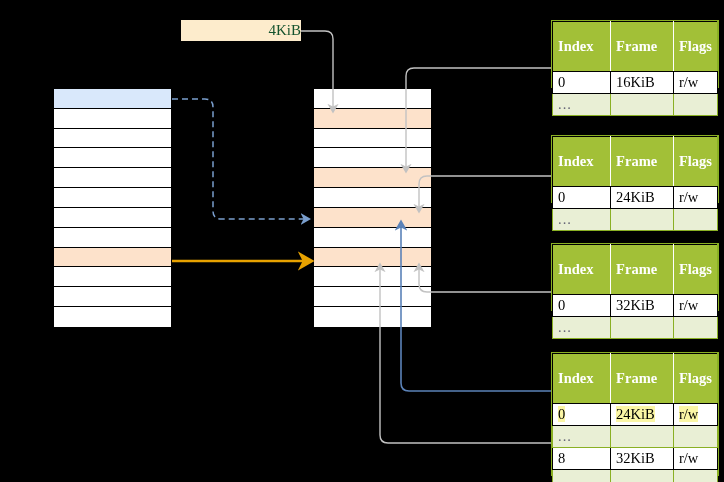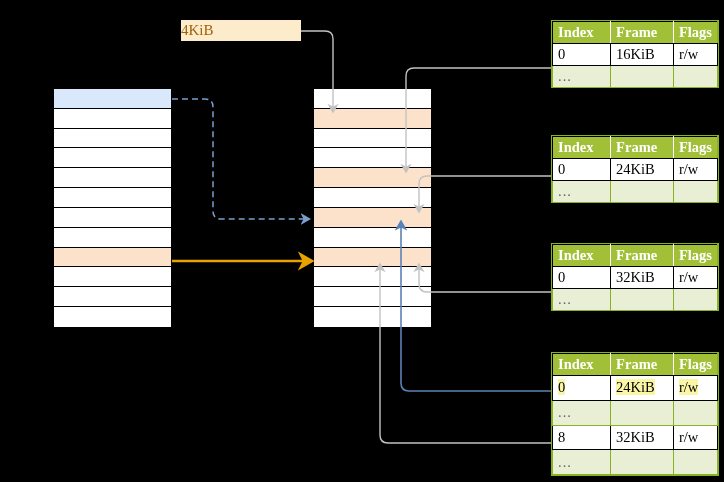--- a/index.html
+++ b/index.html
@@ -12,38 +12,38 @@
   .cell{box-sizing:border-box;border-bottom:1px solid #000;background:#fff;}
   .cell:last-child{border-bottom:none;}
   .cell.blue{background:#d9e8fb;}
   .cell.peach{background:#fde2cb;}
 
   
   .ptable{position:absolute;border:1px solid #8ab024;border-collapse:collapse;
           background:#fff;box-sizing:border-box;}
   .ptable table{border-collapse:collapse;width:100%;height:100%;}
   .ptable th{background:#a2c037;color:#fff;font-weight:bold;font-size:14.5px;
-             text-align:left;padding:2px 5px;border:1px solid #000;
+             text-align:left;padding:16px 5px;border:1px solid #000;
              border-right-color:#fff;white-space:nowrap;}
   .ptable th:last-child{border-right:1px solid #8ab024;}
   .ptable td{font-size:14.5px;color:#000;padding:2px 5px;border:1px solid #000;
              background:#fff;white-space:nowrap;}
   .ptable tr.alt td{background:#e9efd5;border-color:#8ab024;color:#667;}
   .ptable td.hl{position:relative;}
   .ptable td.hl span{background:#fbf6a5;}
   .ptable td .dots{letter-spacing:1px;}
 
   
   .c-index{width:58px;}
   .c-frame{width:62px;}
   .c-flags{width:auto;}
 
   
-  .sizelabel{position:absolute;background:#fdeccc;color:#a16207;font-size:15px;
-             text-align:left;line-height:20px;box-sizing:border-box;}
+  .sizelabel{position:absolute;background:#fdeccc;color:#14532d;font-size:15px;
+             text-align:right;line-height:20px;box-sizing:border-box;}
 
   
   svg.wires{position:absolute;left:0;top:0;width:724px;height:482px;
             pointer-events:none;}
 </style>
 </head>
 <body>
 
 <div id="root">
 

